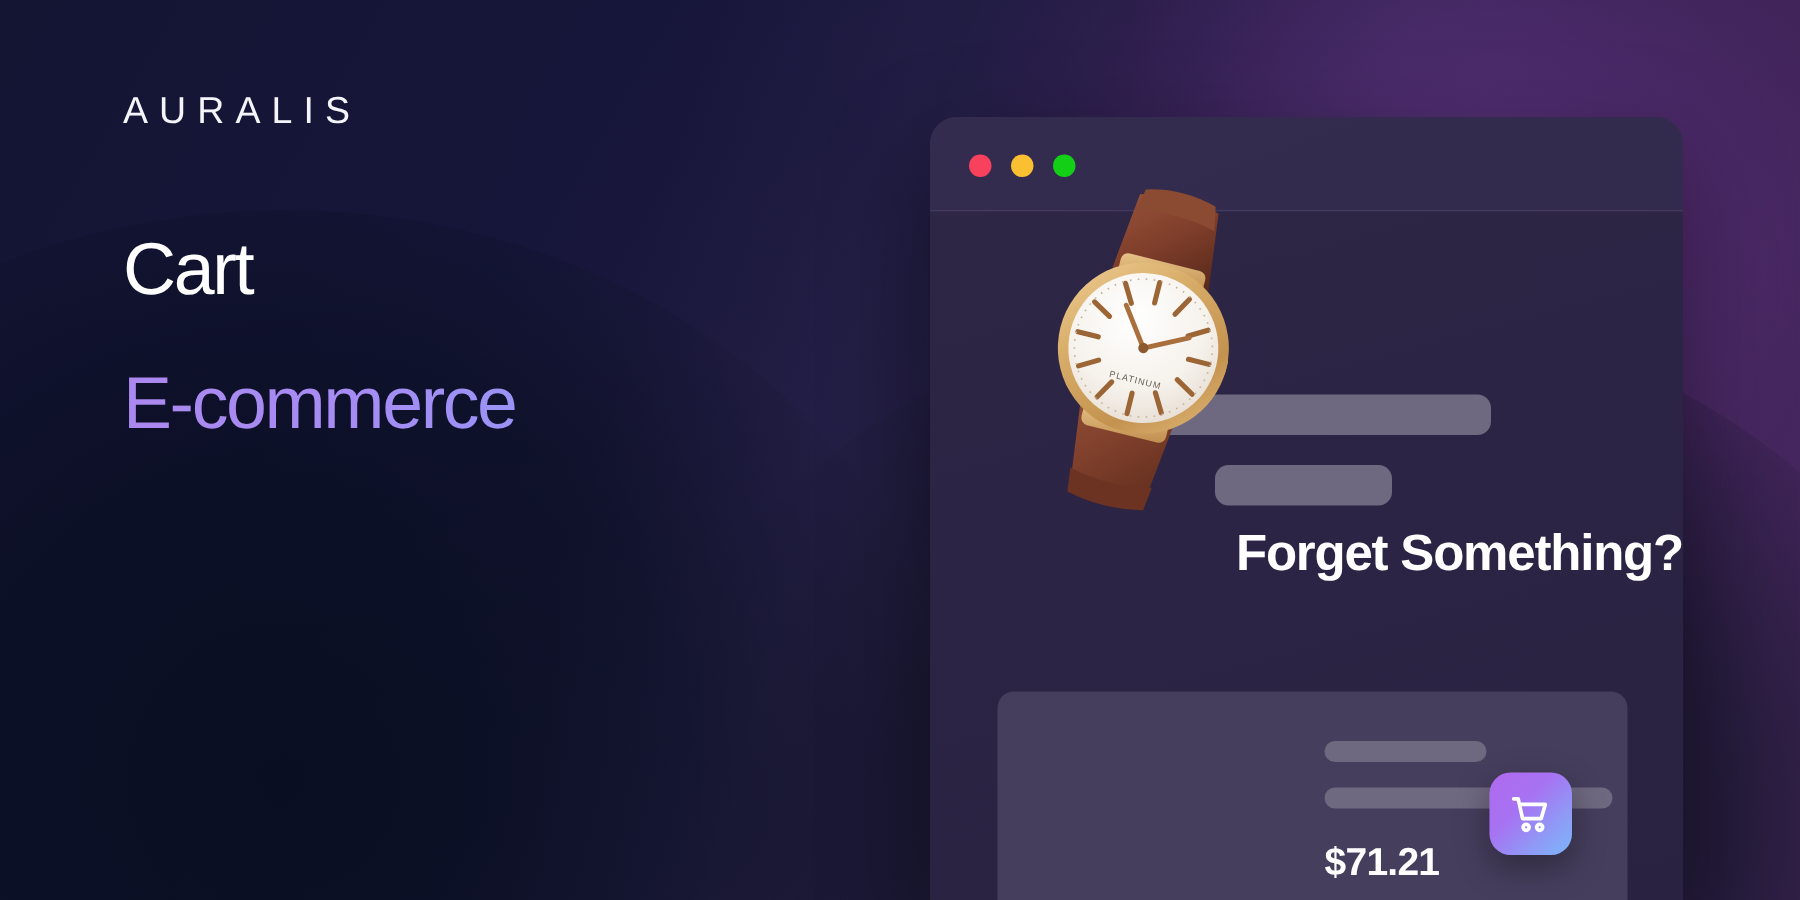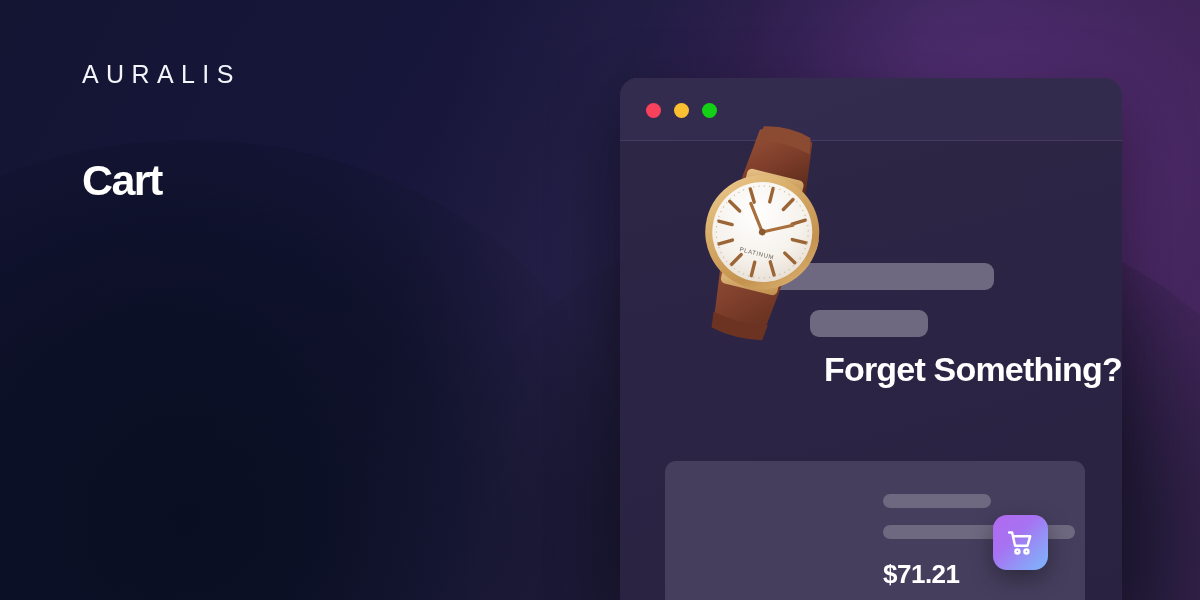--- a/index.html
+++ b/index.html
@@ -75,22 +75,22 @@
     font-weight:300;
     letter-spacing:7.4px;
     color:#f4f5fb;
     line-height:1;
     white-space:nowrap;
   }
   .headline{
     position:absolute;
     left:0; top:136px;
     width:520px;
-    font-size:43px;
-    font-weight:700;
+    font-size:49px;
+    font-weight:400;
     line-height:89px;
     letter-spacing:-1.6px;
     white-space:nowrap;
   }
   .hl-line{ display:block; }
   .hl-white{ color:#ffffff; }
   .grad-purple{
     background:linear-gradient(90deg,#a98cf0 0%,#ae90f3 38%,#a88ef4 62%,#9f92f6 100%);
     -webkit-background-clip:text; background-clip:text;
     -webkit-text-fill-color:transparent; color:transparent;
@@ -213,20 +213,21 @@
   <div class="bg-glow-bottom"></div>
   <div class="bg-glow-left"></div>
   <div class="bg-streak"></div>
 
   <div class="left">
 
     <div class="logo">AURALIS</div>
 
     <h1 class="headline">
       <span class="hl-line hl-white">Cart</span>
+      <span class="hl-line grad-purple-blue">E-commerce</span>
     </h1>
   </div>
 
   <div class="window">
 
     <div class="titlebar">
       <div class="dots">
         <span class="dot dot-red"></span>
         <span class="dot dot-yellow"></span>
         <span class="dot dot-green"></span>

